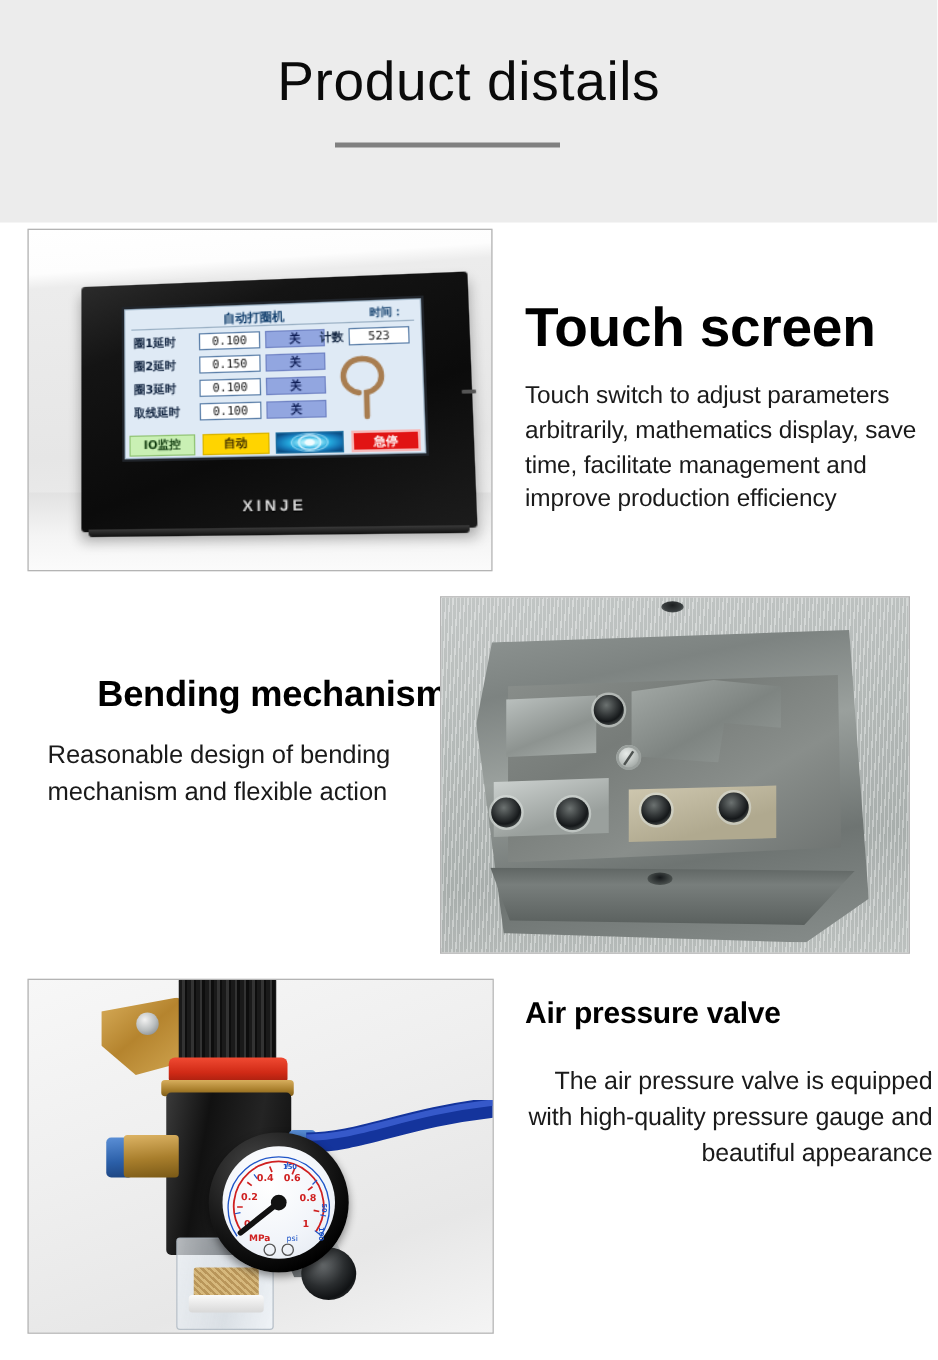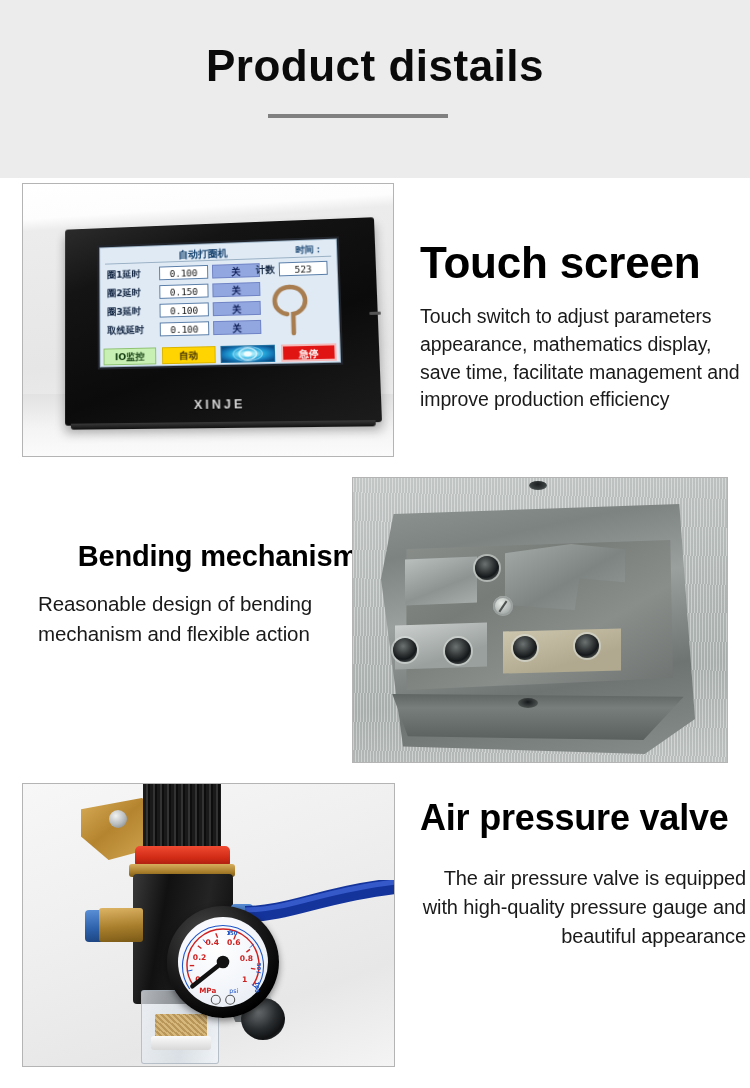--- a/index.html
+++ b/index.html
@@ -12,21 +12,21 @@
   .page { position: relative; width: 750px; height: 1088px; background: #fff; }
 
   
   .header-band {
     position: absolute; left: 0; top: 0; width: 750px; height: 178px;
     background: #ececec;
   }
   .header-title {
     position: absolute; left: 0; top: 44px; width: 750px;
     text-align: center;
-    font-size: 44px; font-weight: bold; color: #0a0a0a;
+    font-size: 44px; font-weight: normal; color: #0a0a0a;
     letter-spacing: 0.5px; line-height: 1;
   }
   .header-rule {
     position: absolute; left: 268px; top: 114px;
     width: 180px; height: 4px; background: #808080;
   }
 
   
   .photo {
     position: absolute;
@@ -325,21 +325,21 @@
     box-shadow: 0 3px 7px rgba(0,0,0,.45);
   }
   .gauge-face {
     position: absolute; left: 11px; top: 11px; right: 11px; bottom: 11px;
     border-radius: 50%;
     background: radial-gradient(circle at 42% 34%, #ffffff 0%, #f2f5fa 55%, #e2e8f0 100%);
   }
 
   
   #txt-valve { left: 420px; top: 798px; width: 326px; }
-  #txt-valve .blk-title { font-size: 36px; margin-bottom: 26px; }
+  #txt-valve .blk-title { font-size: 24px; margin-bottom: 26px; }
   #txt-valve .blk-body  { font-size: 20px; line-height: 1.45; text-align: right; }
 </style>
 </head>
 <body>
 
 <div class="page">
 
   <div class="header-band"></div>
   <div class="header-title">Product distails</div>
   <div class="header-rule"></div>
@@ -415,21 +415,21 @@
           <div class="lbtn lbtn-stop">急停</div>
         </div>
       </div>
 
       <div class="ts-logo">XINJE</div>
     </div>
   </div>
 
   <div class="txtblock" id="txt-touch">
     <div class="blk-title">Touch screen</div>
-    <div class="blk-body">Touch switch to adjust parameters appearance, mathematics display, save time, facilitate management and improve production efficiency</div>
+    <div class="blk-body">Touch switch to adjust parameters arbitrarily, mathematics display, save time, facilitate management and improve production efficiency</div>
   </div>
 
   <div class="txtblock" id="txt-bend">
     <div class="blk-title">Bending mechanism</div>
     <div class="blk-body">Reasonable design of bending mechanism and flexible action</div>
   </div>
 
   <div class="photo" id="photo-bend">
     <div class="bd-bg"></div>
     <div class="bd-holeTop"></div>

